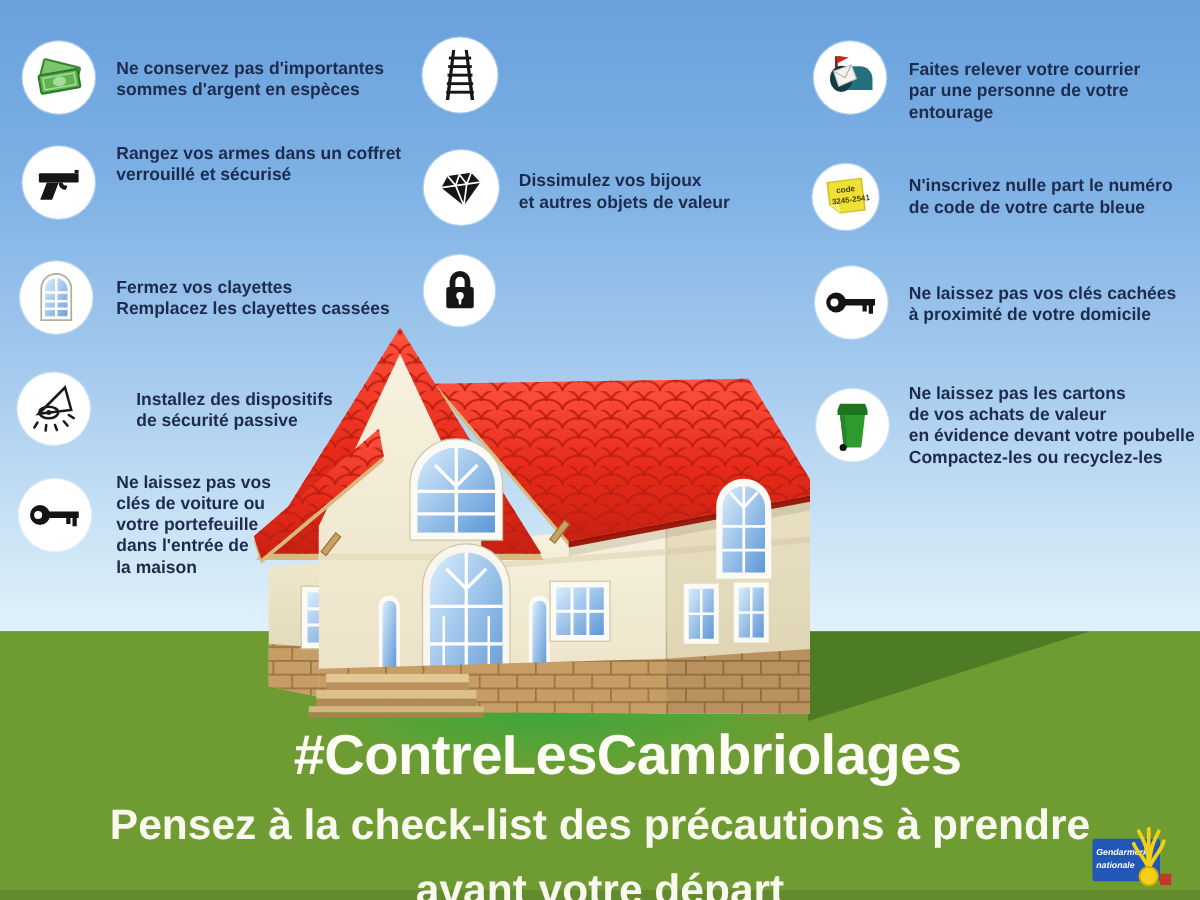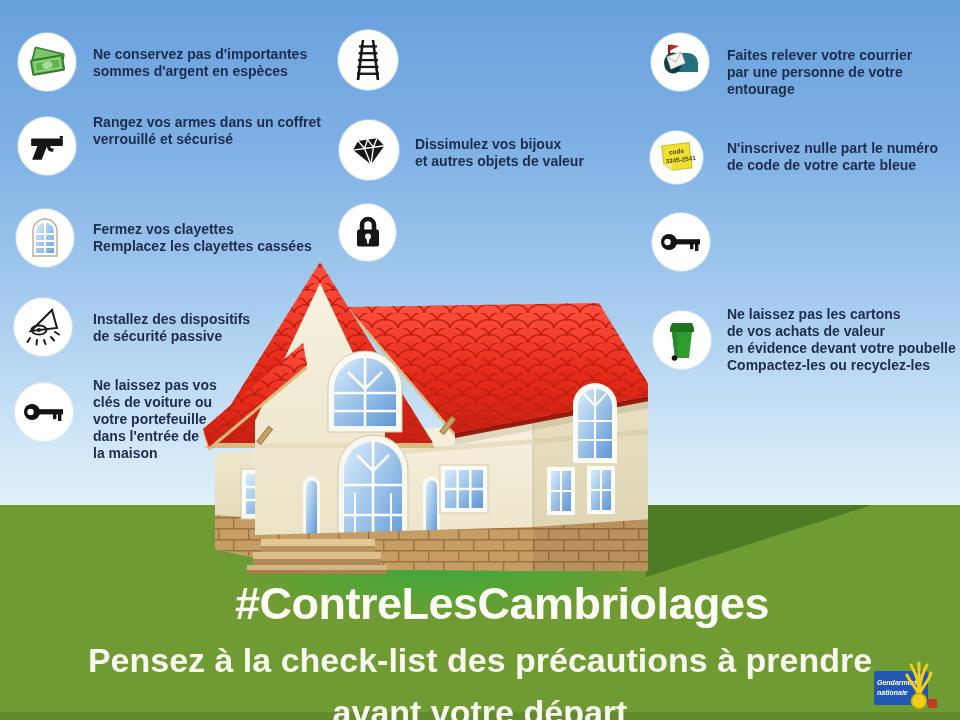--- a/index.html
+++ b/index.html
@@ -201,21 +201,21 @@
 Remplacez les clayettes cassées</div>
 
   <div class="circle" style="left:14px;top:298px;width:58px;height:58px">
     <svg width="42" height="42" viewBox="0 0 42 42" fill="none" stroke="#1b1b1b" stroke-width="2" stroke-linecap="round">
       <path d="M9 25 30 4l5 18z"></path>
       <ellipse cx="17" cy="24" rx="7.5" ry="4.6"></ellipse>
       <circle cx="17" cy="24" r="2" fill="#1b1b1b" stroke="none"></circle>
       <path d="M8 32l-2.5 4M15 34l-.5 4.5M22 34l1.5 4M29 31l3 3.5M33 26l4 2.5"></path>
     </svg>
   </div>
-  <div class="tip-text" style="left:93px;top:311px">Installez des dispositifs
+  <div class="tip-text" style="left:109px;top:311px">Installez des dispositifs
 de sécurité passive</div>
 
   <div class="circle" style="left:15px;top:383px;width:58px;height:58px">
     <svg width="42" height="22" viewBox="0 0 42 22" fill="#131313">
       <circle cx="9" cy="11" r="8"></circle>
         <circle cx="7.5" cy="11" r="3.2" fill="#fff"></circle>
       <rect x="16" y="8.2" width="24" height="5.2"></rect>
       <rect x="30" y="12" width="3.4" height="6.2"></rect>
         <rect x="35" y="12" width="3.4" height="8"></rect>
     </svg>
@@ -286,20 +286,22 @@
 
   <div class="circle" style="left:652px;top:213px;width:58px;height:58px">
     <svg width="42" height="22" viewBox="0 0 42 22" fill="#131313">
       <circle cx="9" cy="11" r="8"></circle>
         <circle cx="7.5" cy="11" r="3.2" fill="#fff"></circle>
       <rect x="16" y="8.2" width="24" height="5.2"></rect>
       <rect x="30" y="12" width="3.4" height="6.2"></rect>
         <rect x="35" y="12" width="3.4" height="8"></rect>
     </svg>
   </div>
+  <div class="tip-text" style="left:727px;top:226px">Ne laissez pas vos clés cachées
+à proximité de votre domicile</div>
 
   <div class="circle" style="left:653px;top:311px;width:58px;height:58px">
     <svg width="36" height="42" viewBox="0 0 36 42">
       <polygon points="8,4 28,4 30,9 6,9" fill="#1c751c"></polygon>
       <rect x="6" y="9" width="24" height="4" fill="#1c751c"></rect>
       <polygon points="8,13 28,13 25,39 11,39" fill="#2e9b2e"></polygon>
       <polygon points="8,13 12,13 14,39 11,39" fill="#27872a"></polygon>
       <circle cx="10.5" cy="39" r="2.8" fill="#111"></circle>
     </svg>
   </div>

